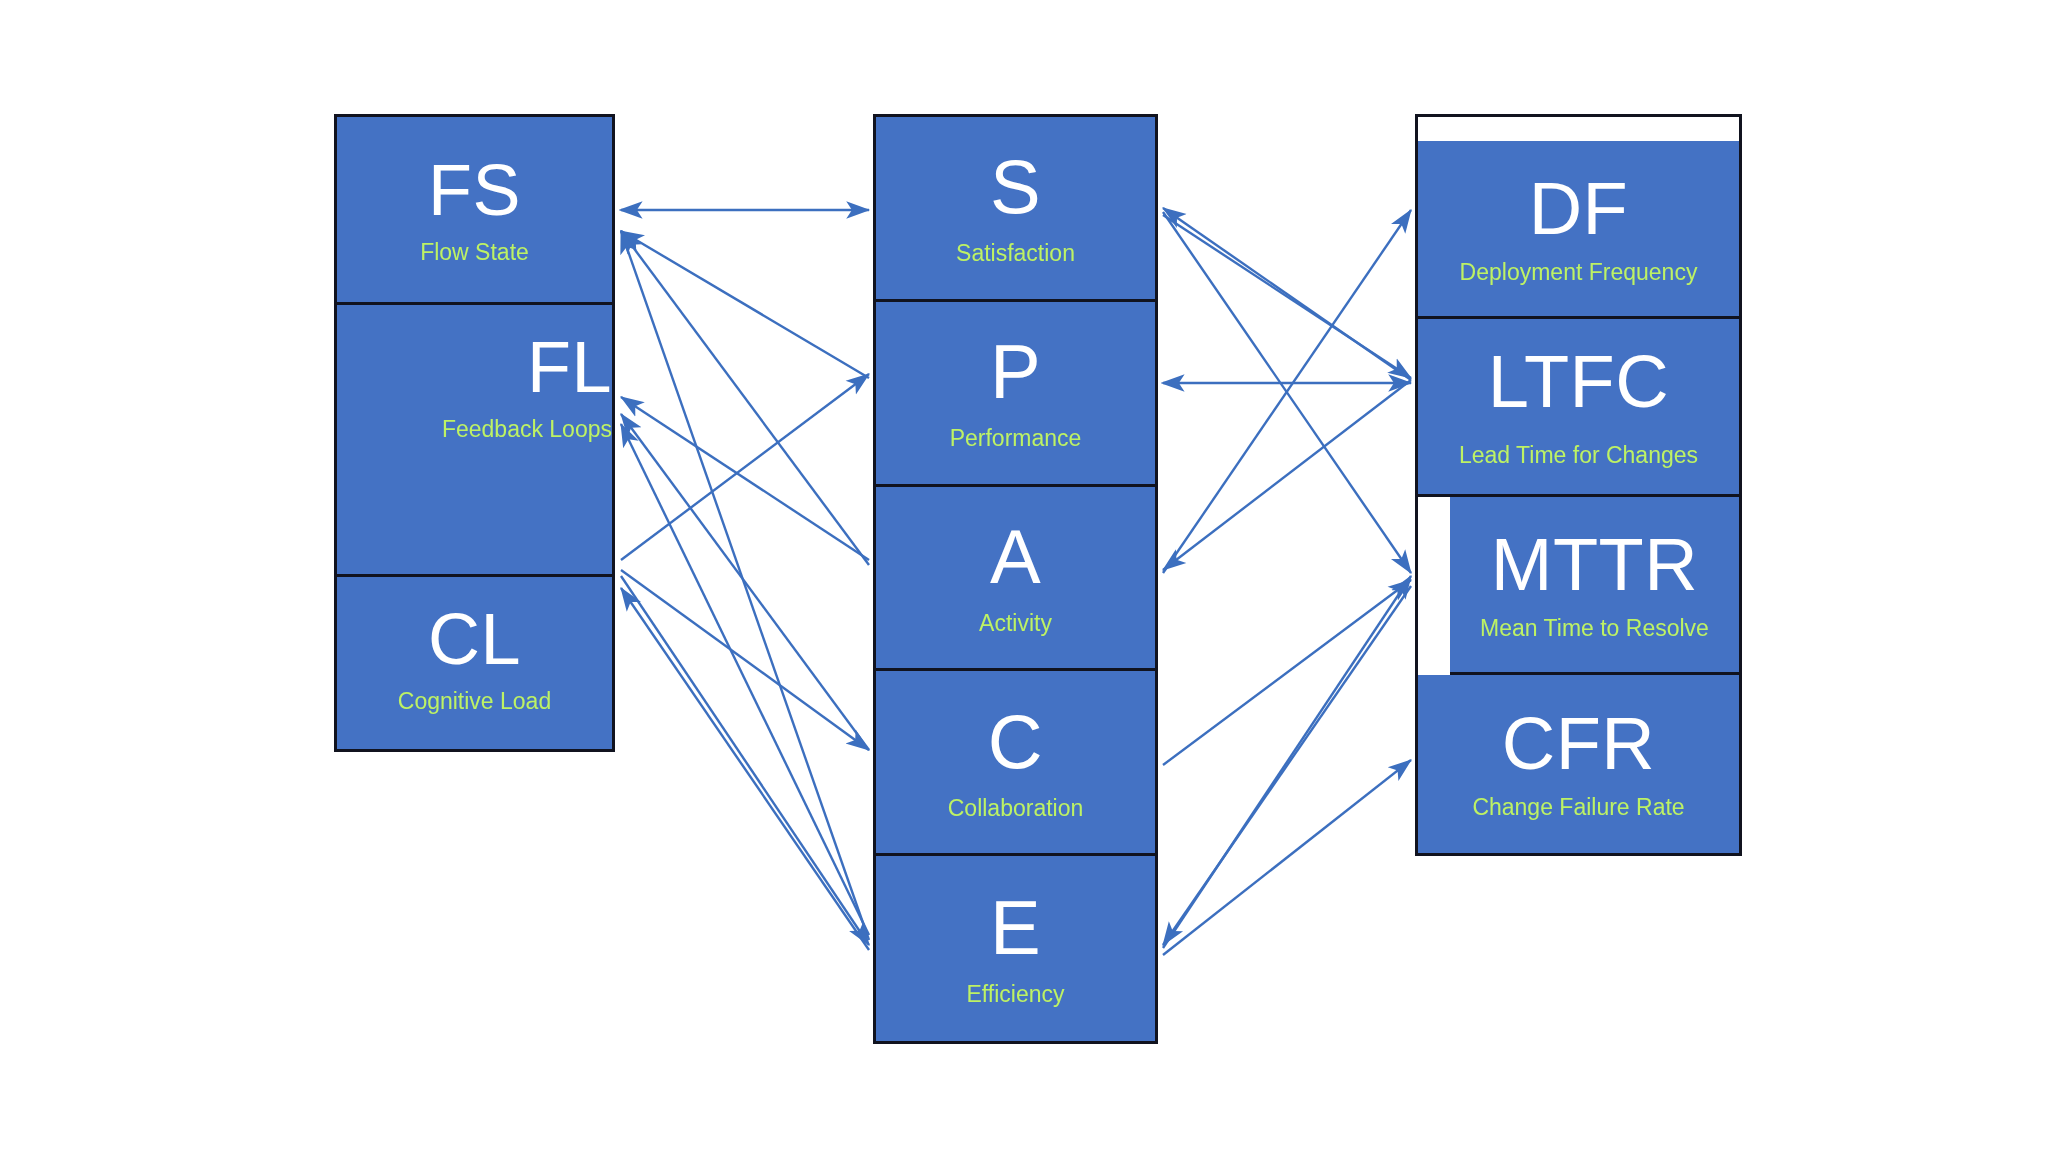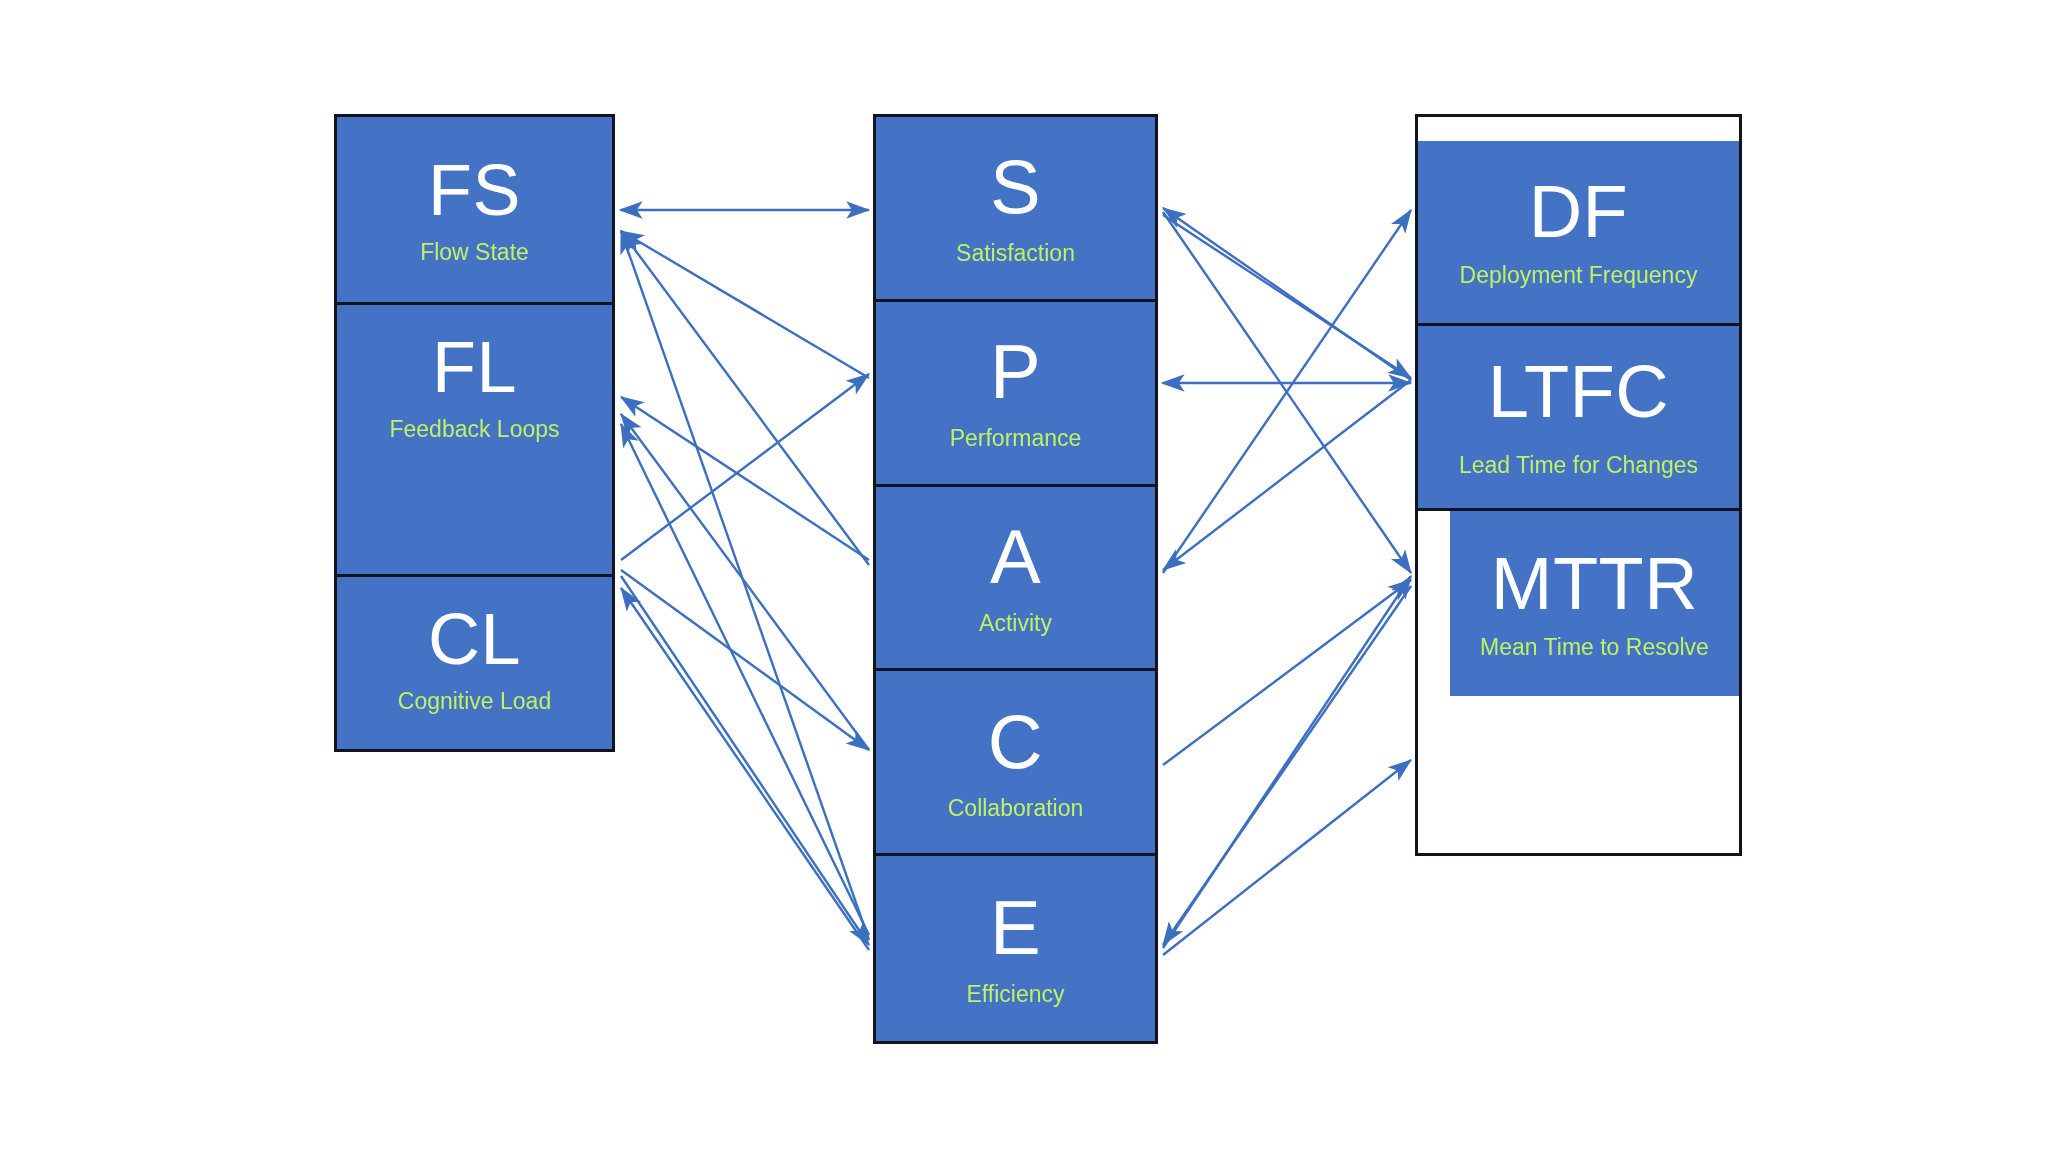--- a/index.html
+++ b/index.html
@@ -45,21 +45,21 @@
 
 <div id="stage">
 
   <div class="col" id="col-left" style="left:334px; top:114px; width:281px; height:638px;">
 
     <div class="cell" style="height:190px;">
       <span class="acr">FS</span>
       <span class="sub">Flow State</span>
     </div>
 
-    <div class="cell tall" style="height:274px;">
+    <div class="cell tall" style="height:274px;align-items:flex-end;">
       <span class="acr">FL</span>
       <span class="sub">Feedback Loops</span>
     </div>
 
     <div class="cell tall" style="height:174px;">
       <span class="acr">CL</span>
       <span class="sub">Cognitive Load</span>
     </div>
   </div>
 
@@ -101,20 +101,24 @@
     <div class="cell" style="height:185px;gap:10px;">
       <span class="acr">LTFC</span>
       <span class="sub">Lead Time for Changes</span>
     </div>
 
     <div class="cell" style="height:185px;margin-left:32px;">
       <span class="acr">MTTR</span>
       <span class="sub">Mean Time to Resolve</span>
     </div>
 
+    <div class="cell" style="height:185px;">
+      <span class="acr">CFR</span>
+      <span class="sub">Change Failure Rate</span>
+    </div>
   </div>
 
   <svg id="arrows" viewBox="0 0 2048 1152">
     <defs>
       <marker id="ah" markerWidth="11" markerHeight="11" refX="9.5" refY="4" orient="auto" markerUnits="strokeWidth">
         <path d="M0,0.4 L10,4 L0,7.6 L2.4,4 Z" fill="#3C6FBF"></path>
       </marker>
       <marker id="ahs" markerWidth="11" markerHeight="11" refX="1" refY="4" orient="auto" markerUnits="strokeWidth">
         <path d="M10,0.4 L0,4 L10,7.6 L7.6,4 Z" fill="#3C6FBF"></path>
       </marker>

